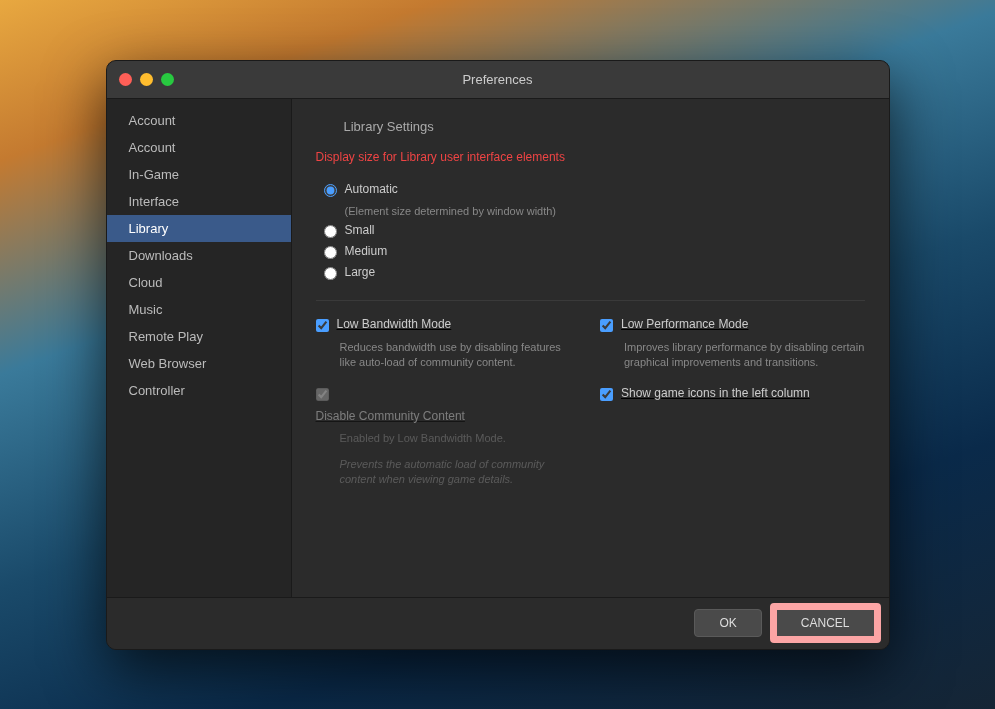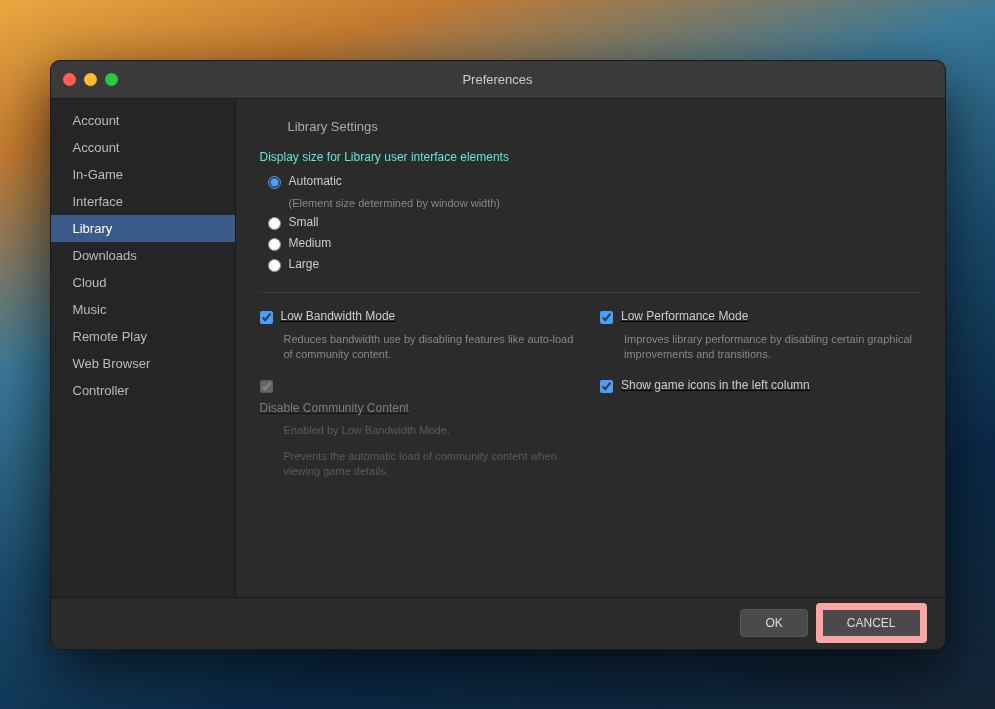--- a/index.html
+++ b/index.html
@@ -21,21 +21,21 @@
 
     .dialog-overlay {
       position: absolute;
       inset: 0;
       display: flex;
       align-items: center;
       justify-content: center;
     }
 
     .dialog {
-      width: 896px;
+      width: 784px;
       height: 590px;
       background: #2b2b2b;
       border-radius: 10px;
       box-shadow: 0 20px 60px rgba(0,0,0,0.7);
       display: flex;
       flex-direction: column;
       overflow: hidden;
       border: 1px solid #1a1a1a;
     }
 
@@ -116,22 +116,22 @@
       font-weight: 400;
       padding-left: 28px;
     }
 
     .settings-group {
       margin-bottom: 20px;
     }
 
     .settings-label {
       font-size: 12px;
-      color: #5eead4;
-      margin-bottom: 10px;
+      color: #ef4444;
+      margin-bottom: 18px;
     }
 
     .radio-group {
       display: flex;
       flex-direction: column;
       gap: 6px;
       margin-left: 8px;
     }
 
     .radio-item {
@@ -207,21 +207,21 @@
       margin-left: 24px;
     }
 
     .dialog-footer {
       height: 52px;
       background: #2b2b2b;
       border-top: 1px solid #1a1a1a;
       display: flex;
       align-items: center;
       justify-content: flex-end;
-      padding: 0 18px;
+      padding: 0 8px;
       gap: 8px;
       flex-shrink: 0;
     }
 
     .btn {
       padding: 6px 24px;
       font-size: 12px;
       border-radius: 4px;
       border: none;
       cursor: pointer;
@@ -321,21 +321,21 @@
               <div class="checkbox-desc checkbox-desc-indent">Reduces bandwidth use by disabling features like auto-load of community content.</div>
             </div>
 
             <div style="margin-top: 16px;">
               <div class="checkbox-group">
                 <label class="checkbox-item disabled">
                   <input type="checkbox" checked="" disabled="" style="">
                   <span class="checkbox-label">Disable Community Content</span>
                 </label>
                 <div class="checkbox-desc checkbox-desc-indent" style="opacity:0.5;">Enabled by Low Bandwidth Mode.</div>
-                <div class="checkbox-desc checkbox-desc-indent" style="margin-top:6px; opacity:0.5;">Prevents the automatic load of community content when viewing game details.</div>
+                <div class="checkbox-desc checkbox-desc-indent" style="margin-top:6px; opacity:0.5;font-style:italic;">Prevents the automatic load of community content when viewing game details.</div>
               </div>
             </div>
 
           </div>
 
           <div>
 
             <div class="checkbox-group">
               <label class="checkbox-item">
                 <input type="checkbox" checked="" style="">

